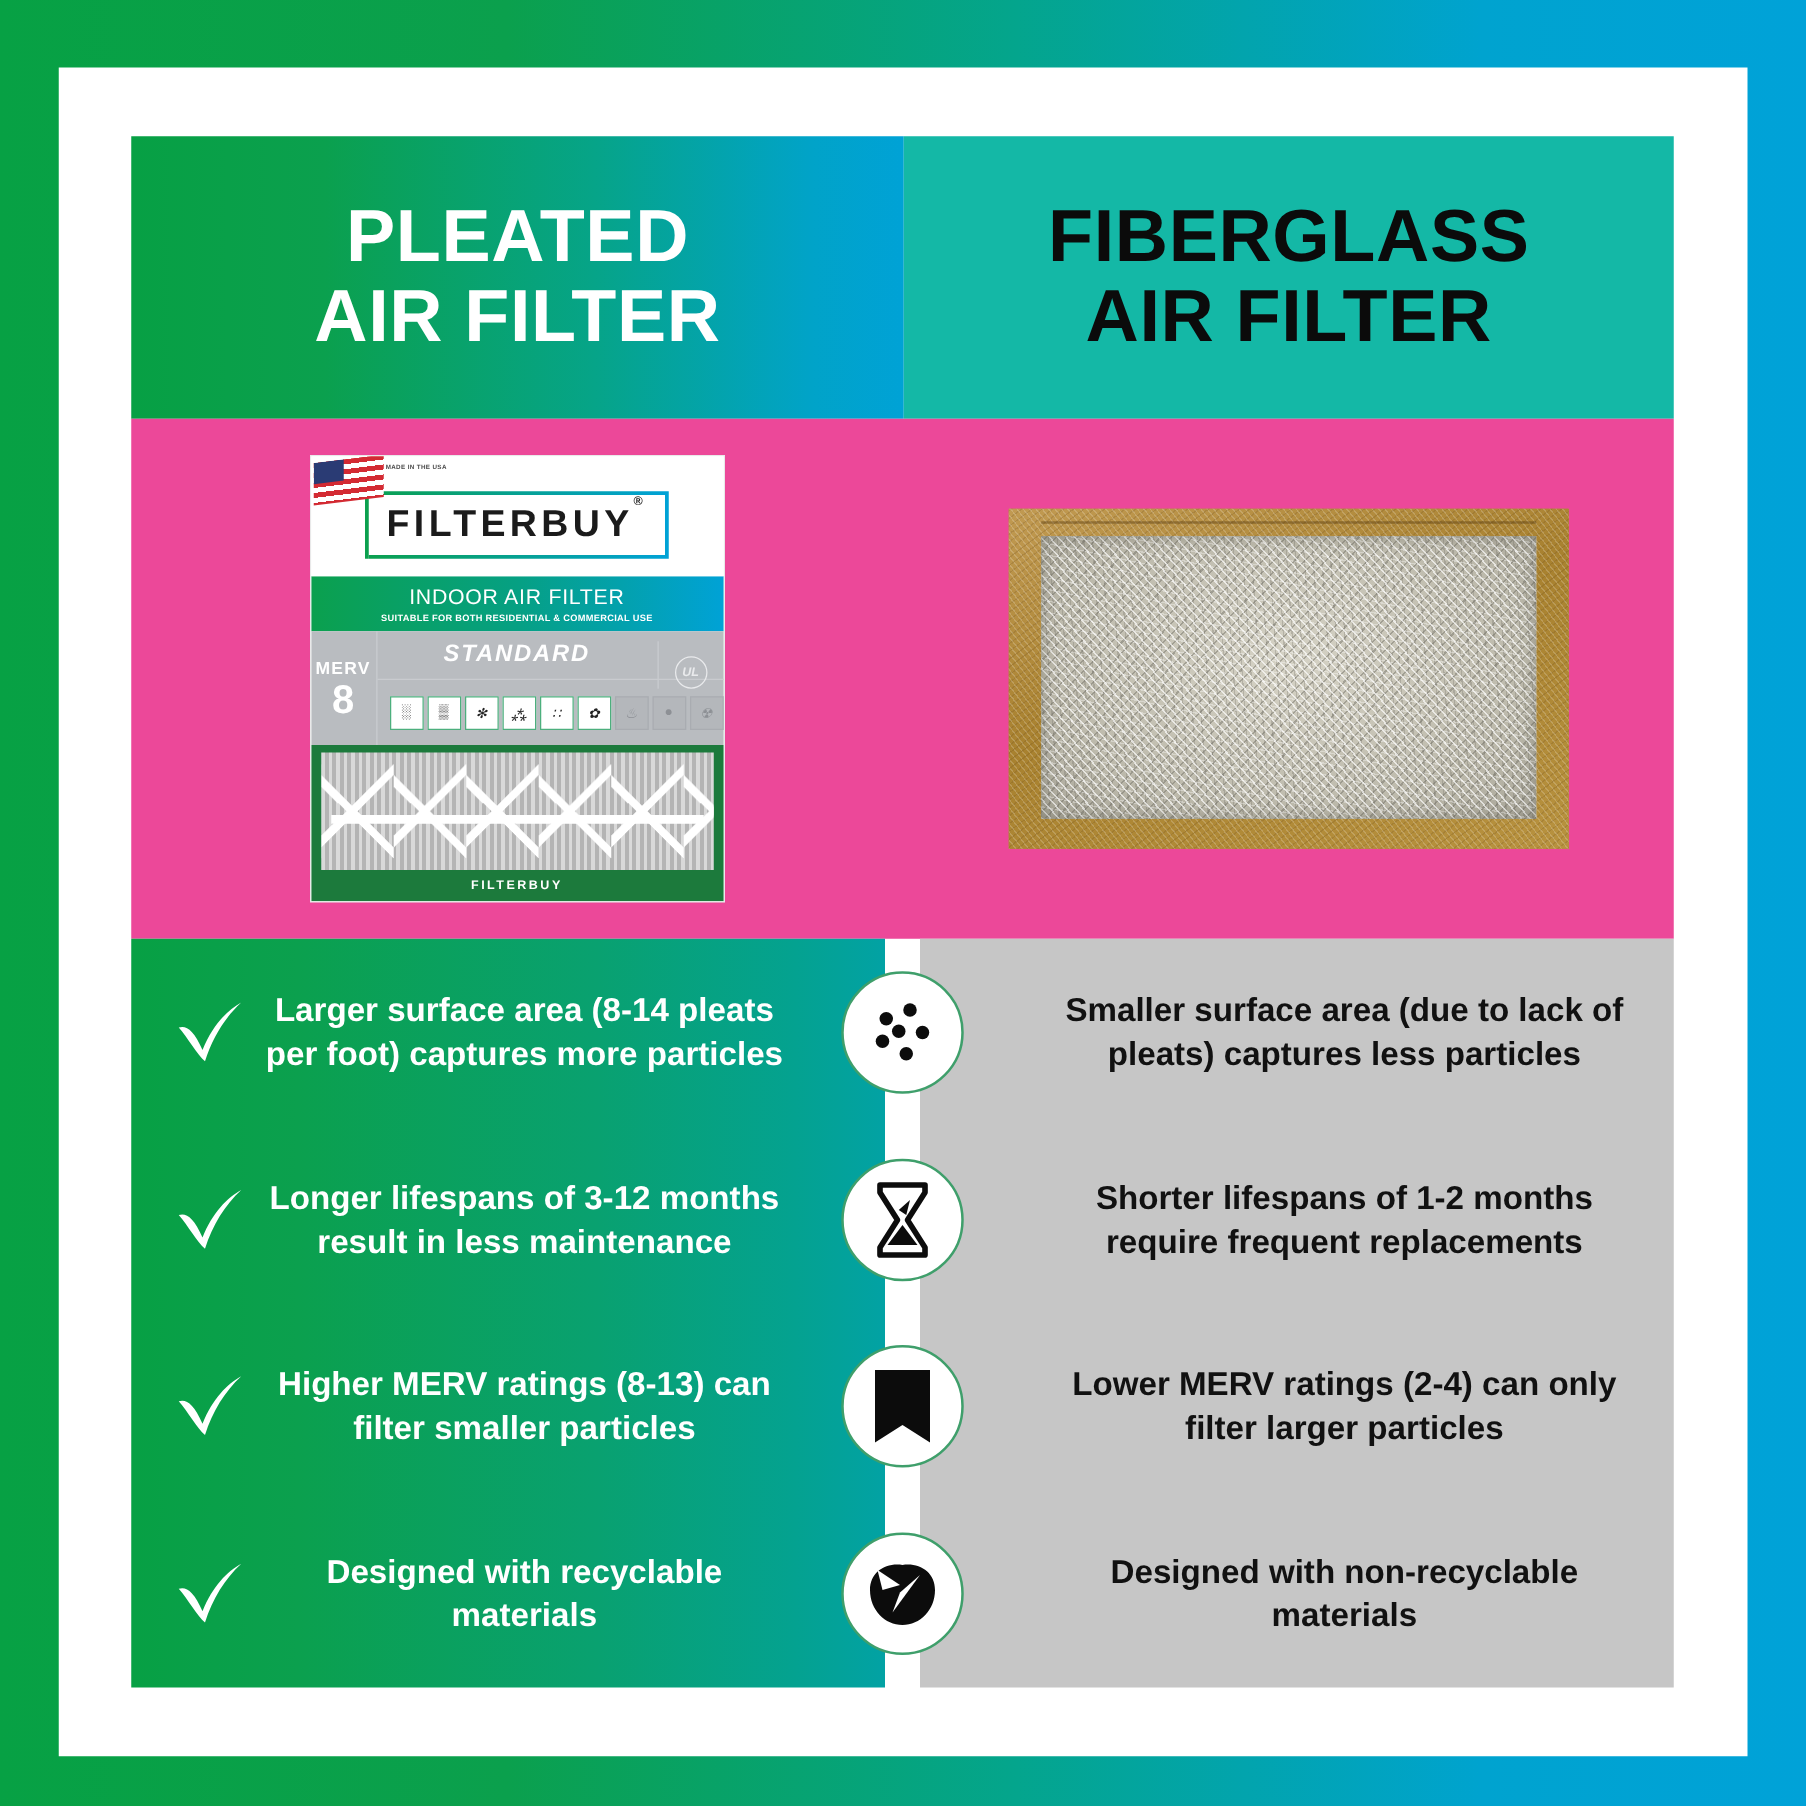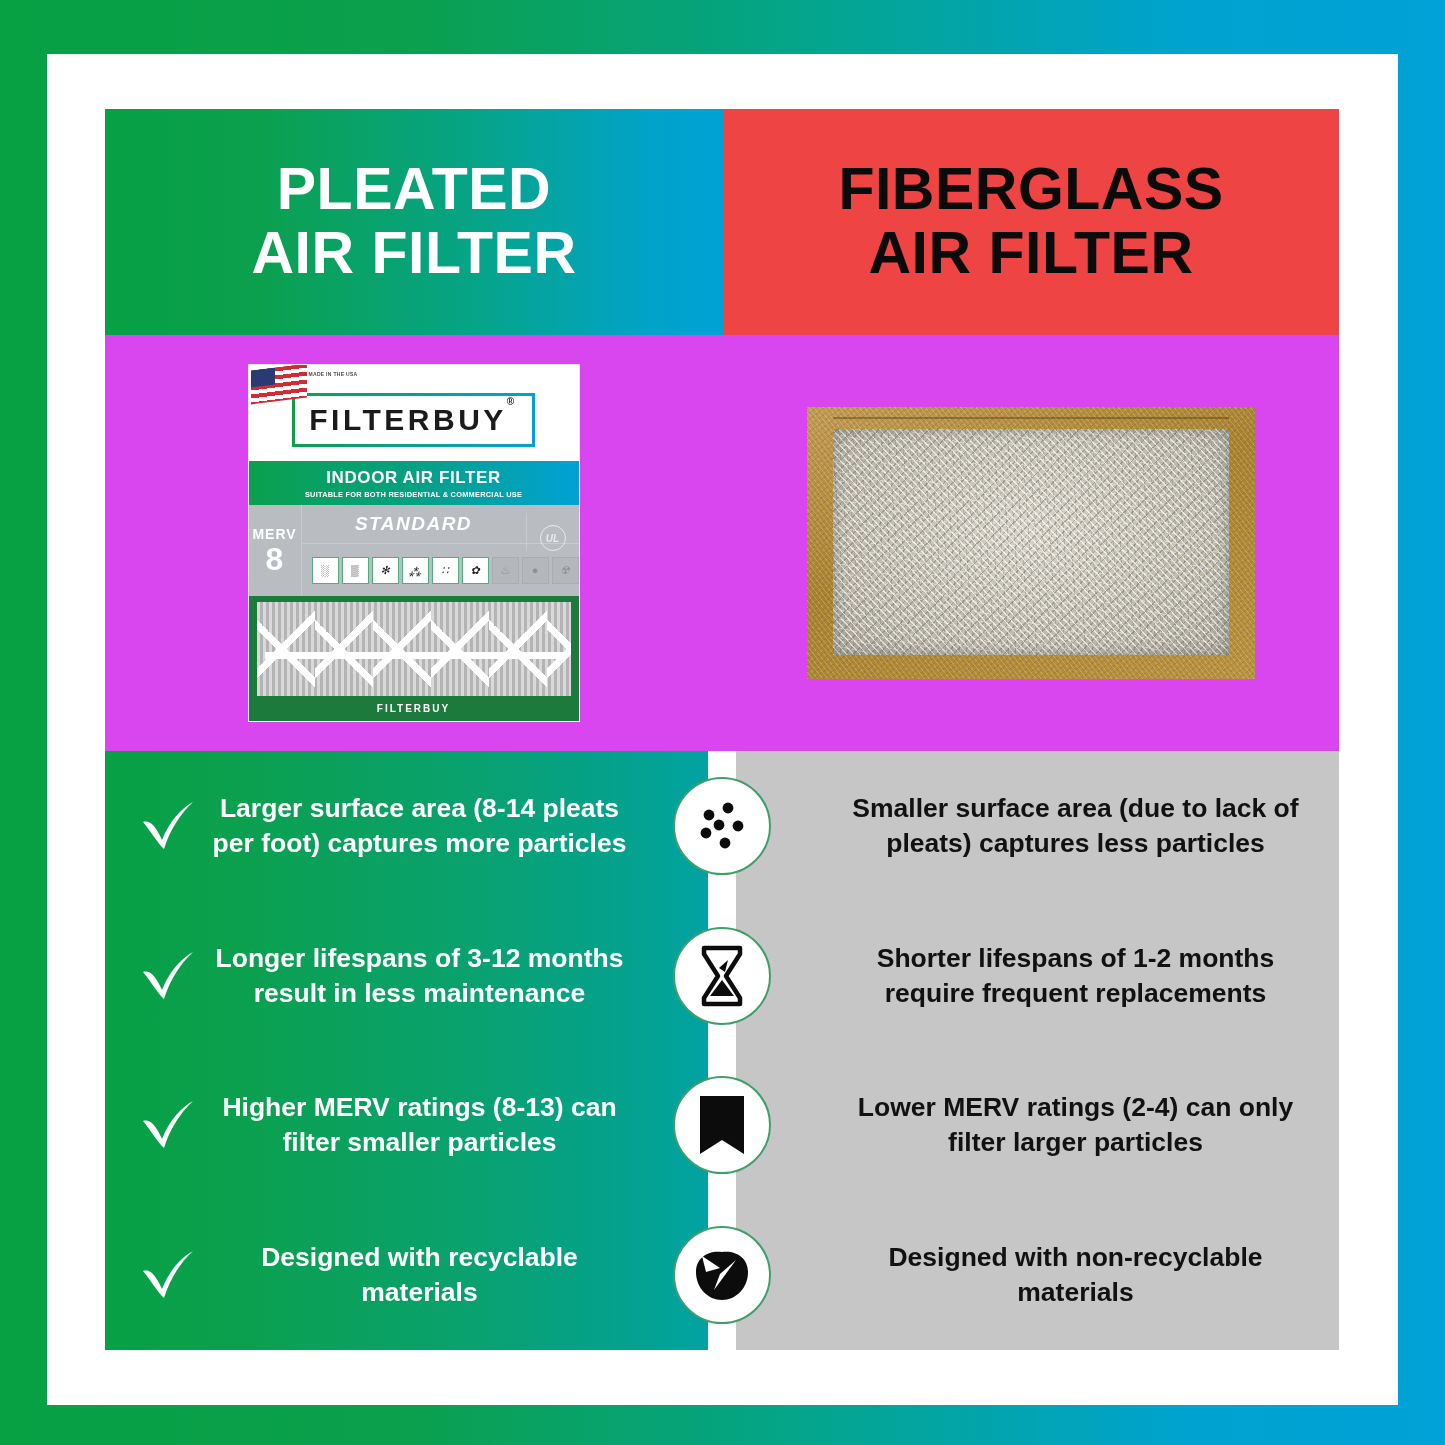--- a/index.html
+++ b/index.html
@@ -53,21 +53,21 @@
     height: 226px;
     background: linear-gradient(90deg, #07a044 0%, #0ba04e 25%, #06a488 60%, #01a3c8 88%, #00a2d6 100%);
     display: flex;
     align-items: center;
     justify-content: center;
     box-sizing: border-box;
   }
   .header-right {
     width: 616px;
     height: 226px;
-    background: #ef4444;
+    background: #14b8a6;
     display: flex;
     align-items: center;
     justify-content: center;
     box-sizing: border-box;
   }
   .header-title {
     text-align: center;
     font-weight: 800;
     font-size: 59px;
     line-height: 1.08;
@@ -76,21 +76,21 @@
   }
   .header-title.on-dark { color: #ffffff; }
   .header-title.on-light { color: #0b0b0b; }
 
   
   .product-row {
     position: relative;
     display: flex;
     width: 1234px;
     height: 416px;
-    background: #d946ef;
+    background: #ec4899;
   }
   .product-cell {
     width: 617px;
     height: 416px;
     display: flex;
     align-items: center;
     justify-content: center;
   }
 
   
@@ -161,21 +161,21 @@
     height: 44px;
     background: linear-gradient(90deg,#0ba04e 0%,#06a083 50%,#00a2d6 100%);
     color: #ffffff;
     display: flex;
     flex-direction: column;
     align-items: center;
     justify-content: center;
   }
   .fb-band-main {
     font-size: 17px;
-    font-weight: 700;
+    font-weight: 400;
     letter-spacing: .6px;
   }
   .fb-band-sub {
     font-size: 7.4px;
     font-weight: 700;
     letter-spacing: .25px;
     margin-top: 2px;
   }
   .fb-spec {
     height: 91px;

